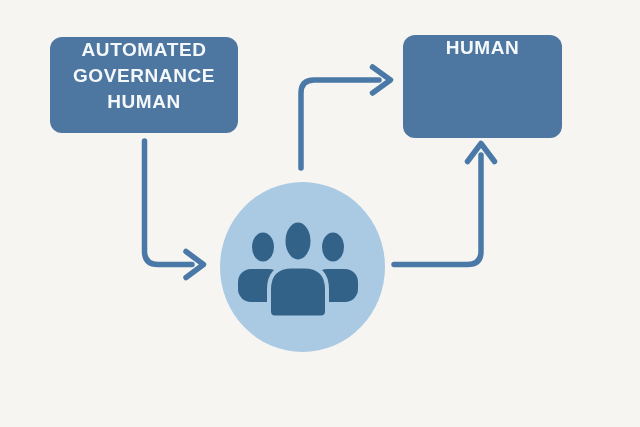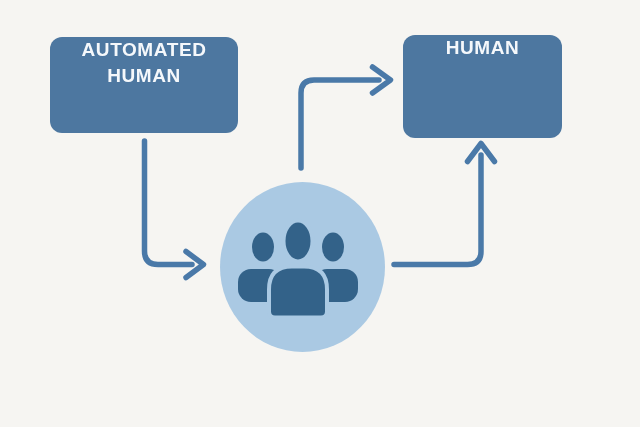--- a/index.html
+++ b/index.html
@@ -28,20 +28,21 @@
   .node-right { left: 403px; top: 35px; width: 159px; height: 103px; }
   .diagram-svg { position: absolute; left: 0; top: 0; }
 </style>
 </head>
 <body>
 
 <div class="stage" style="background: rgb(246, 245, 242);">
 
   <div class="node node-left" style="background-color: rgb(77, 119, 160); color: rgb(245, 248, 251);">
     <span>AUTOMATED</span>
+    <span>GOVERNANCE</span>
     <span>HUMAN</span>
   </div>
 
   <div class="node node-right" style="background-color: rgb(77, 119, 160); color: rgb(245, 248, 251);">
     <span>HUMAN</span>
   </div>
 
   <svg class="diagram-svg" width="640" height="427" viewBox="0 0 640 427">
 
     <g fill="none" stroke-width="5.5" stroke-linecap="round" stroke-linejoin="round" stroke="#4a79a8">

